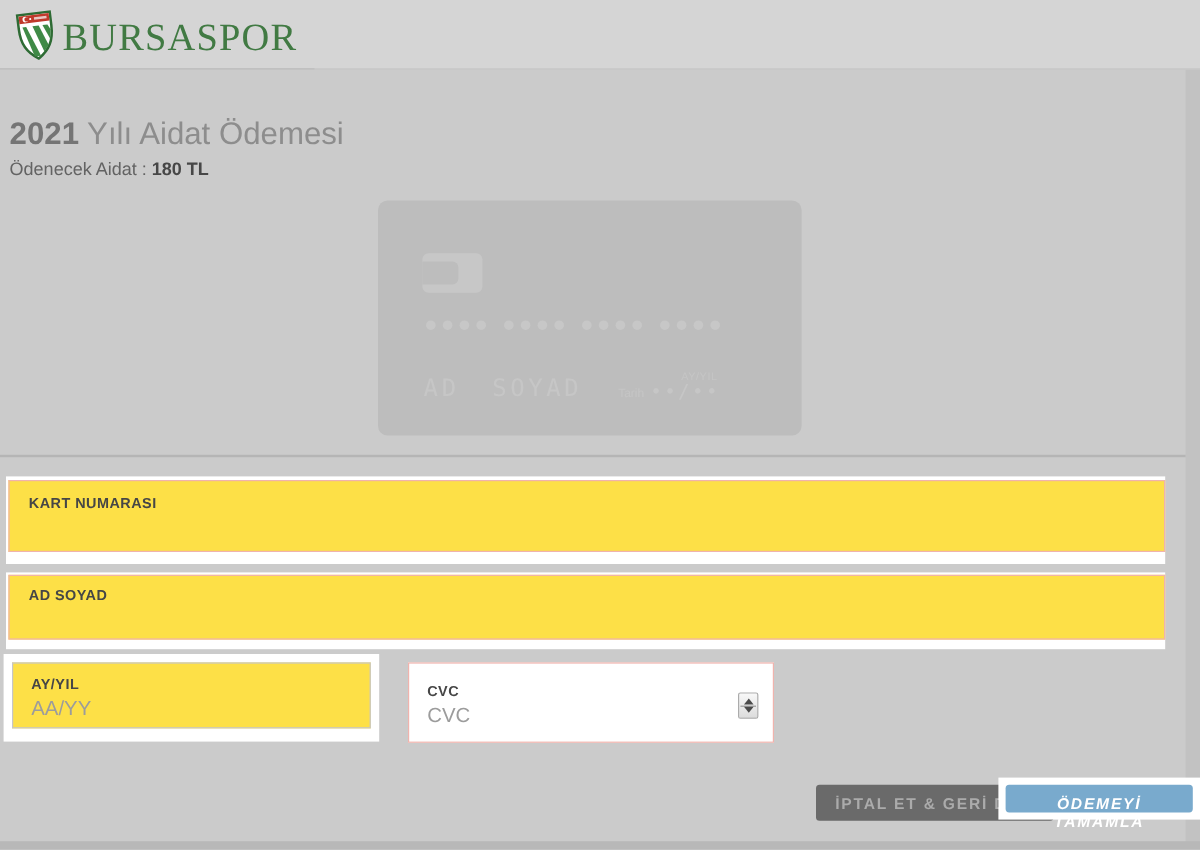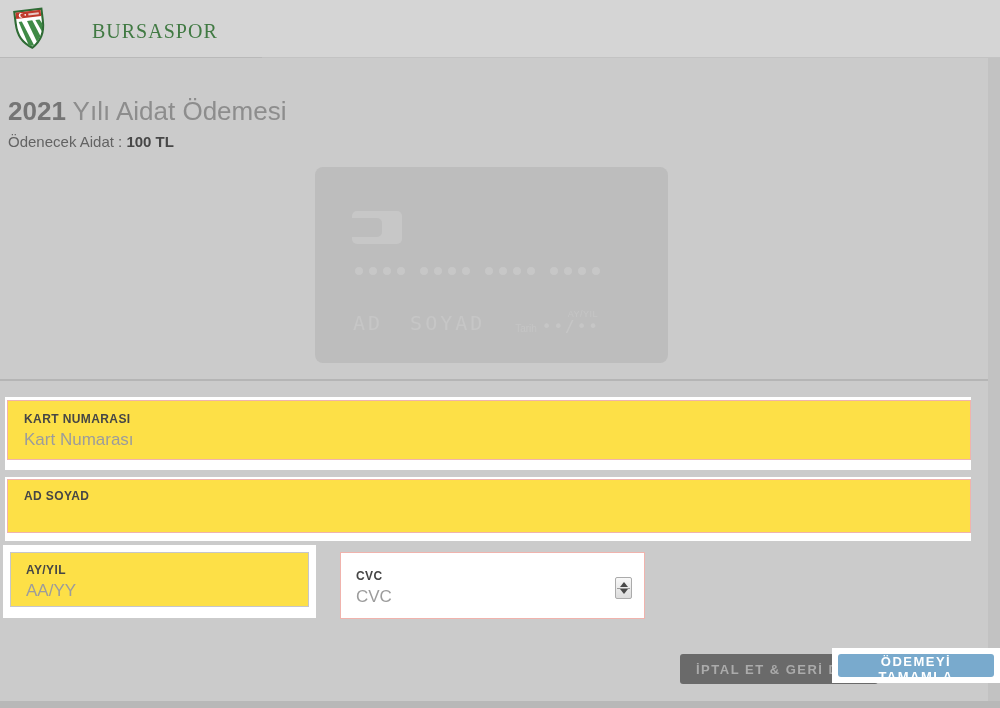--- a/index.html
+++ b/index.html
@@ -11,23 +11,22 @@
   
   .topbar{
     position:absolute;left:0;top:0;width:1000px;height:57px;
     background:#d5d5d5;border-bottom:1px solid #c3c3c3;
   }
   .topbar .edge-accent{position:absolute;left:0;bottom:-1px;width:262px;height:1px;background:#b9b9b9;}
   .brand{position:absolute;left:14px;top:7px;display:flex;align-items:center;gap:6px;}
   .crest{width:32px;height:42px;transform:rotate(-7deg);}
   .brand-name{
     font-family:"Liberation Serif", serif;
-    font-size:20px;color:#417a43;letter-spacing:1px;font-weight:400;
+    font-size:32px;color:#417a43;letter-spacing:1px;font-weight:400;
     padding-top:6px;
-    margin-left:40px;
   }
   
   .page-bg{position:absolute;left:0;top:58px;width:988px;height:644px;background:#cbcbcb;}
   .bottom-strip{position:absolute;left:0;top:701px;width:1000px;height:7px;background:#b8b8b8;}
   
   .page-title{position:absolute;left:8px;top:96px;font-size:26px;color:#8d8d8d;font-weight:400;margin:0;}
   .page-title .year{font-weight:bold;color:#757575;}
   .amount-line{position:absolute;left:8px;top:133px;font-size:15px;color:#636363;}
   .amount-line .val{font-weight:bold;color:#474747;}
   
@@ -85,21 +84,21 @@
   
   .btn{
     border:none;border-radius:3px;font-family:"Liberation Sans", sans-serif;
     font-size:13px;font-weight:bold;letter-spacing:1.5px;cursor:pointer;
   }
   #btn-cancel{
     position:absolute;left:680px;top:654px;height:30px;padding:0 16px;
     background:#6a6a6a;color:#ababab;
   }
   .submit-glow{position:absolute;left:832px;top:648px;background:#ffffff;padding:6px;}
-  #btn-submit{display:block;height:23px;padding:0 16px;background:#79aacd;color:#ffffff;}
+  #btn-submit{display:block;height:23px;padding:8px 16px;background:#79aacd;color:#ffffff;font-style:italic;}
 </style>
 </head>
 <body>
 
 <div class="topbar">
   <div class="brand">
     <svg class="crest" viewBox="0 0 30 40" xmlns="http://www.w3.org/2000/svg">
       <path d="M15 39 C6 33 2 26 2 14 L2 3 L28 3 L28 14 C28 26 24 33 15 39 Z" fill="#ffffff" stroke="#2e6b34" stroke-width="2"></path>
       <path d="M4 12 L26 12 L26 16 C26 18 25.8 19.8 25.4 21.5 L4.6 21.5 C4.2 19.8 4 18 4 16 Z" fill="#ffffff"></path>
       <path d="M5 13 L12 37 L17 37 L8 13 Z" fill="#3f8a46"></path>
@@ -113,21 +112,21 @@
     </svg>
     <span class="brand-name">BURSASPOR</span>
   </div>
   <div class="edge-accent"></div>
 </div>
 
 <div class="page-bg"></div>
 <div class="bottom-strip"></div>
 
 <h1 class="page-title"><span class="year">2021</span><span> Yılı Aidat Ödemesi</span></h1>
-<div class="amount-line"><span>Ödenecek Aidat : </span><span class="val">100 TL</span></div>
+<div class="amount-line"><span>Ödenecek Aidat : </span><span class="val">180 TL</span></div>
 
 <div class="cardbox">
   <div class="chip">
       <div class="notch"></div>
     </div>
   <div class="dots-row" id="card-dots">
       <div class="dot-group">
         <span class="dot"></span>
         <span class="dot"></span>
         <span class="dot"></span>
@@ -158,21 +157,20 @@
     <span class="side">Tarih</span>
     <span class="val">••/••</span>
   </div>
 </div>
 
 <div class="divider"></div>
 
 <div class="fwrap" id="wrap-cardnum">
   <div class="finner" id="box-cardnum">
     <label class="flabel">KART NUMARASI</label>
-    <input class="finput" type="text" placeholder="Kart Numarası" style="">
   </div>
 </div>
 
 <div class="fwrap" id="wrap-name">
   <div class="finner" id="box-name">
     <label class="flabel">AD SOYAD</label>
   </div>
 </div>
 
 <div class="fwrap" id="wrap-exp">

